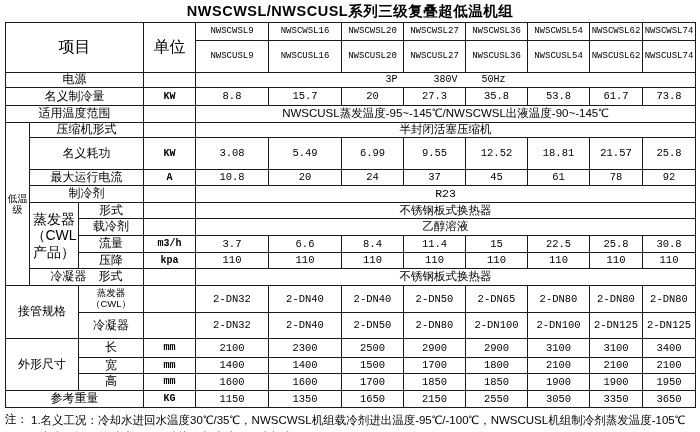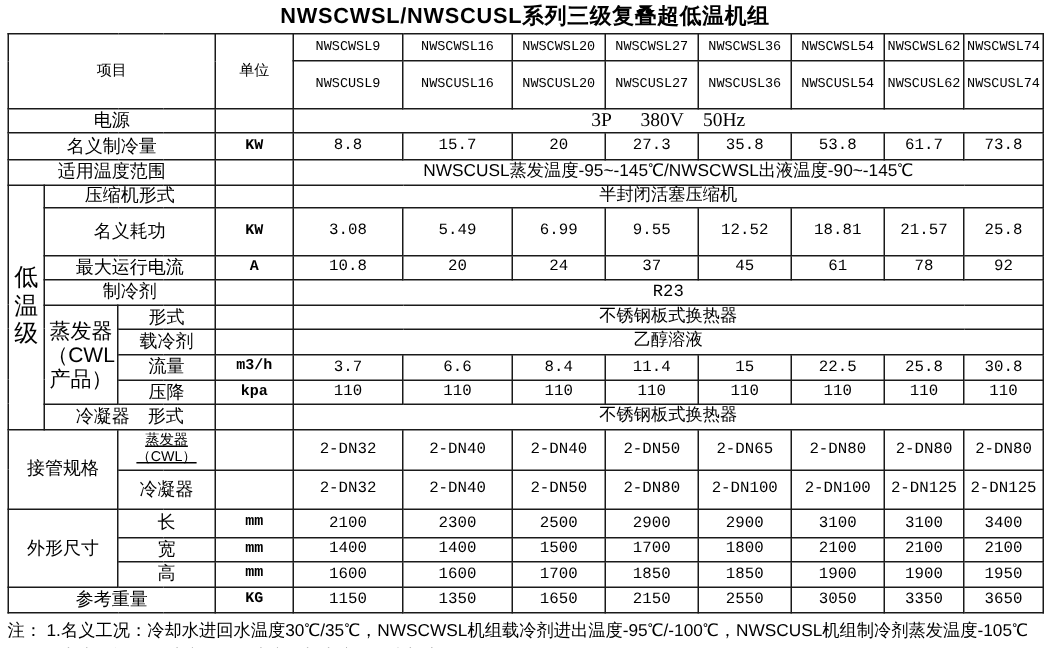--- a/index.html
+++ b/index.html
@@ -14,29 +14,29 @@
   }
   table.spec{
     border-collapse:collapse;table-layout:fixed;
     width:690px;margin:2px 0 0 5px;
   }
   table.spec td{
     border:1px solid #1a1a1a;padding:0;text-align:center;
     vertical-align:middle;overflow:hidden;line-height:1.15;
   }
   .lbl{font-size:12px;}
-  .lbl-big{font-size:10px;}
-  .grp-v{font-size:16px;line-height:1.2;padding:0 1px;word-break:break-all;}
+  .lbl-big{font-size:16px;}
+  .grp-v{font-size:10px;line-height:1.2;padding:0 1px;word-break:break-all;}
   .grp-evap{font-size:14px;line-height:1.25;word-break:break-all;padding:0 2px;}
-  .sub-sm{font-size:9.5px;text-decoration:underline;}
+  .sub-sm{font-size:9.5px;}
   .mdl{font-family:"Liberation Mono","DejaVu Sans Mono",monospace;font-size:9px;}
   .unit{font-family:"Liberation Mono","DejaVu Sans Mono",monospace;font-size:10px;font-weight:bold;}
   .val{font-family:"Liberation Mono","DejaVu Sans Mono",monospace;font-size:10.5px;}
   .merged{font-size:11.5px;}
-  .pre{white-space:pre;font-family:Liberation Serif, serif;font-size:13px;}
+  .pre{white-space:pre;font-family:Liberation Mono, monospace;font-size:10px;}
   .notes{display:flex;margin:4px 0 0 5px;font-size:11.5px;}
   .notes-prefix{width:26px;flex:0 0 26px;}
   .notes-lines div{line-height:17px;white-space:nowrap;}
 </style>
 </head>
 <body>
 
 <div class="title">NWSCWSL/NWSCUSL系列三级复叠超低温机组</div>
 
 <table class="spec">

